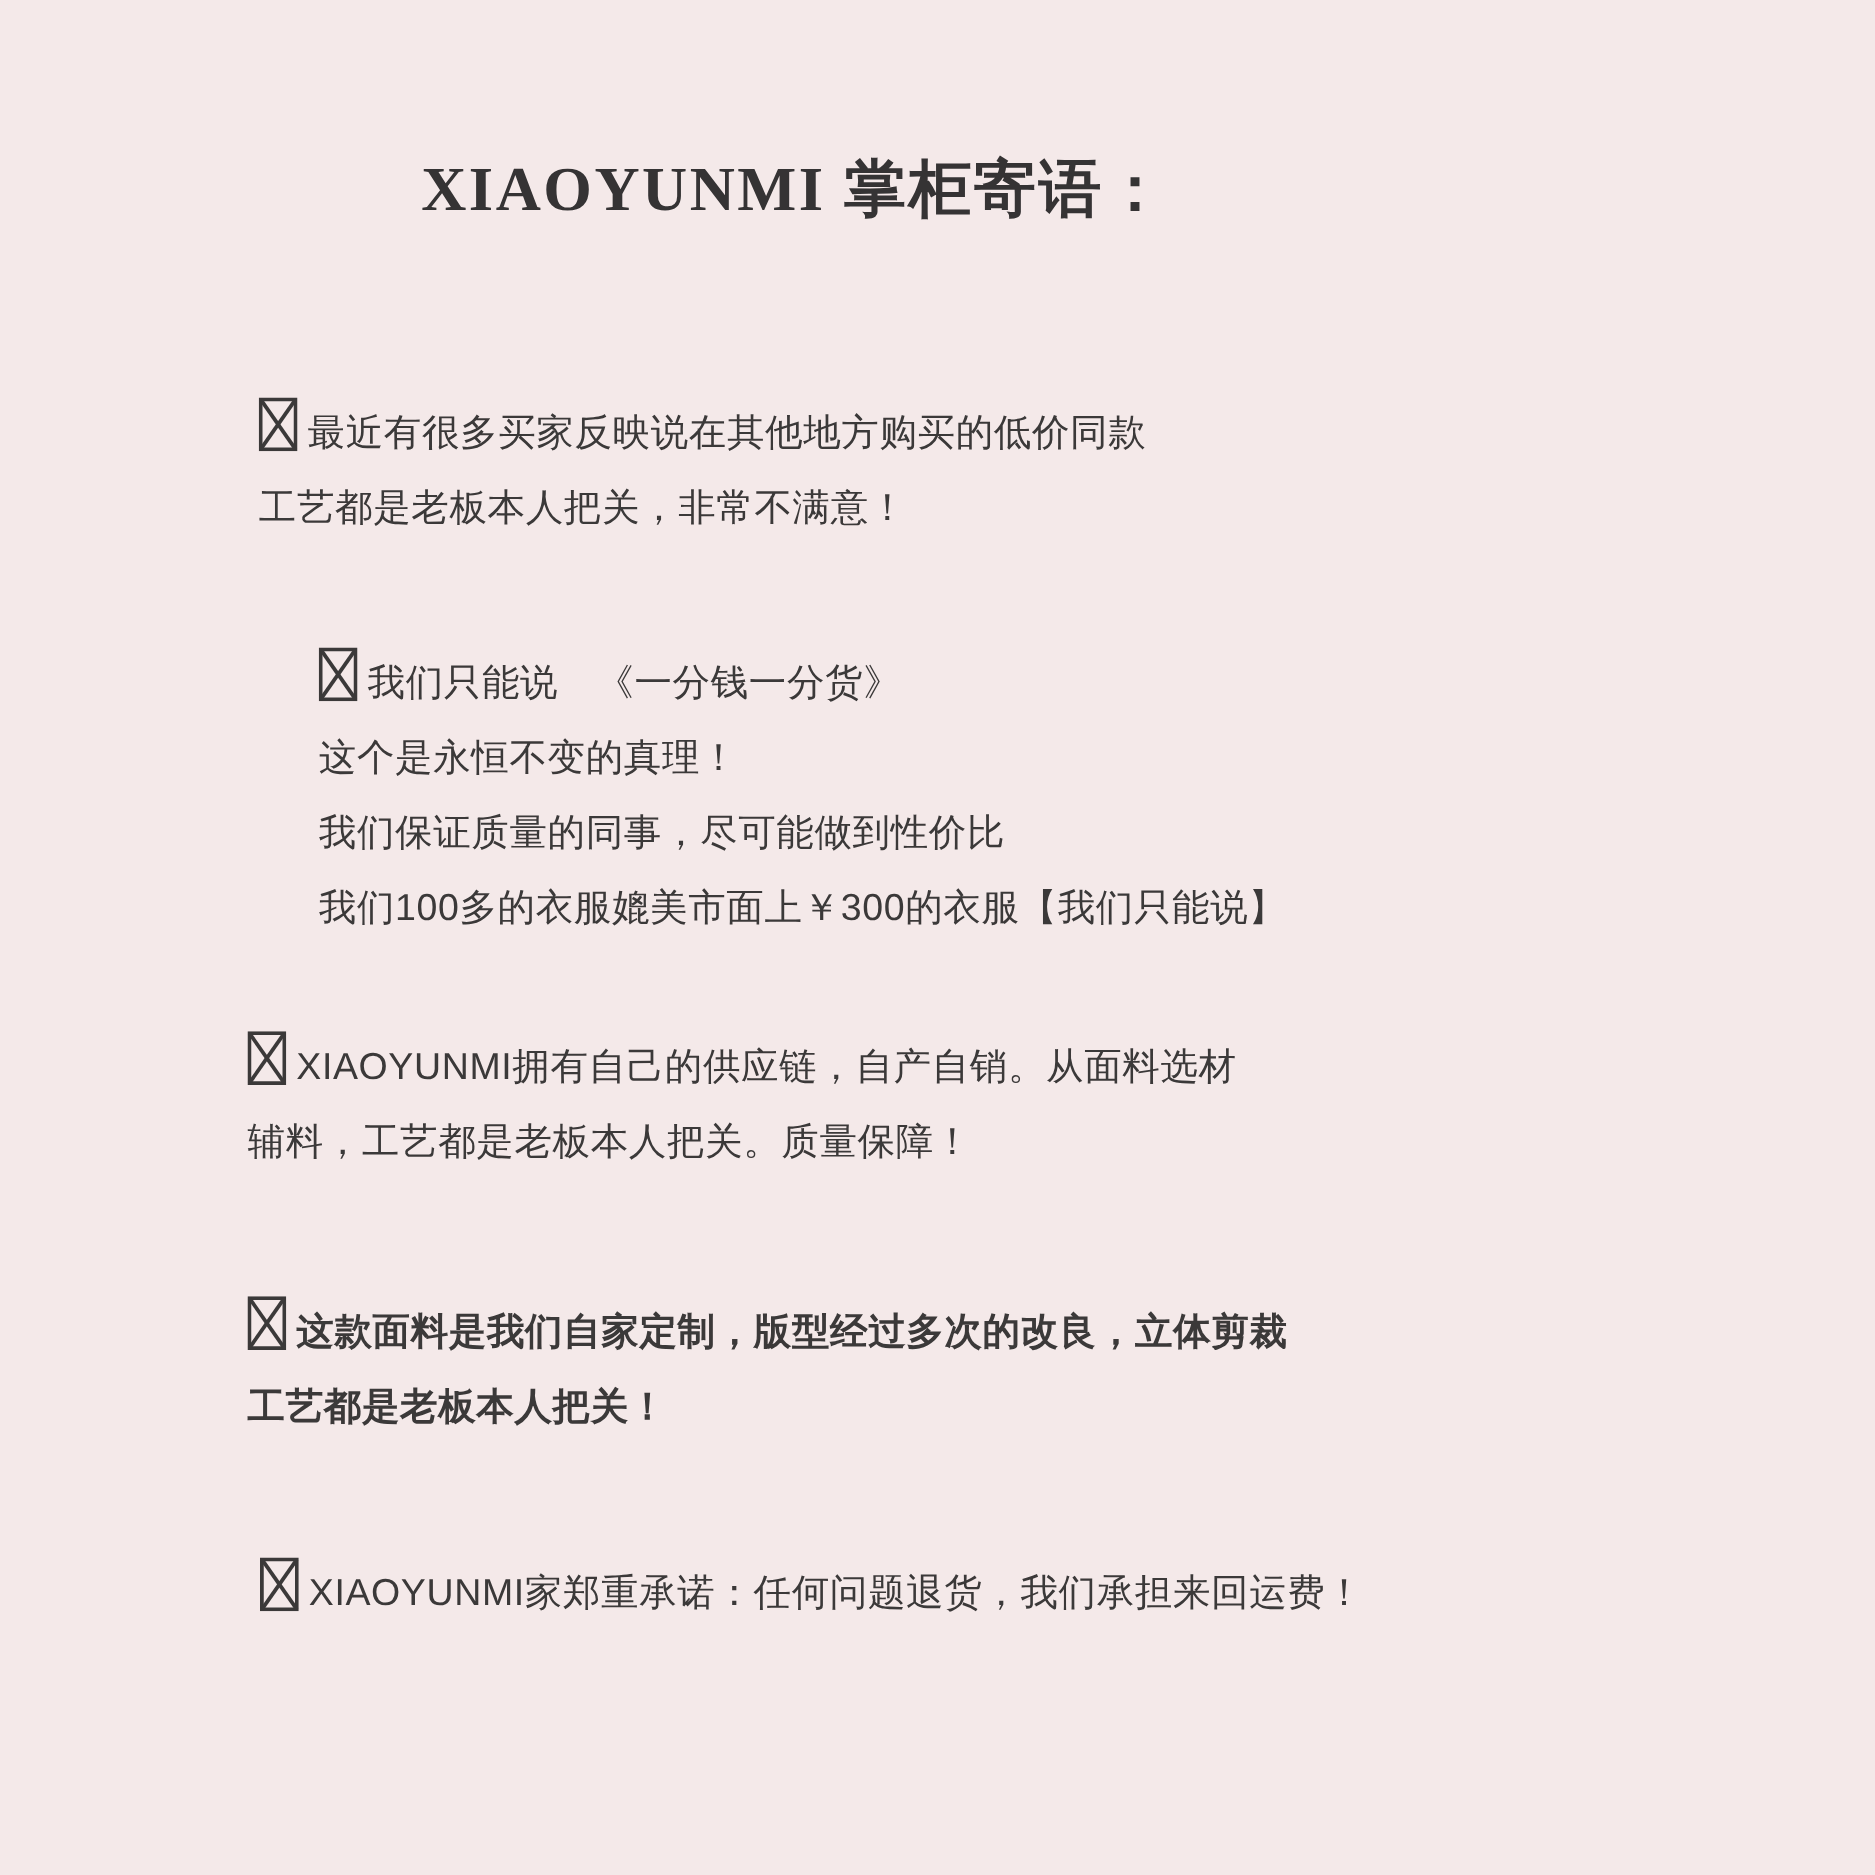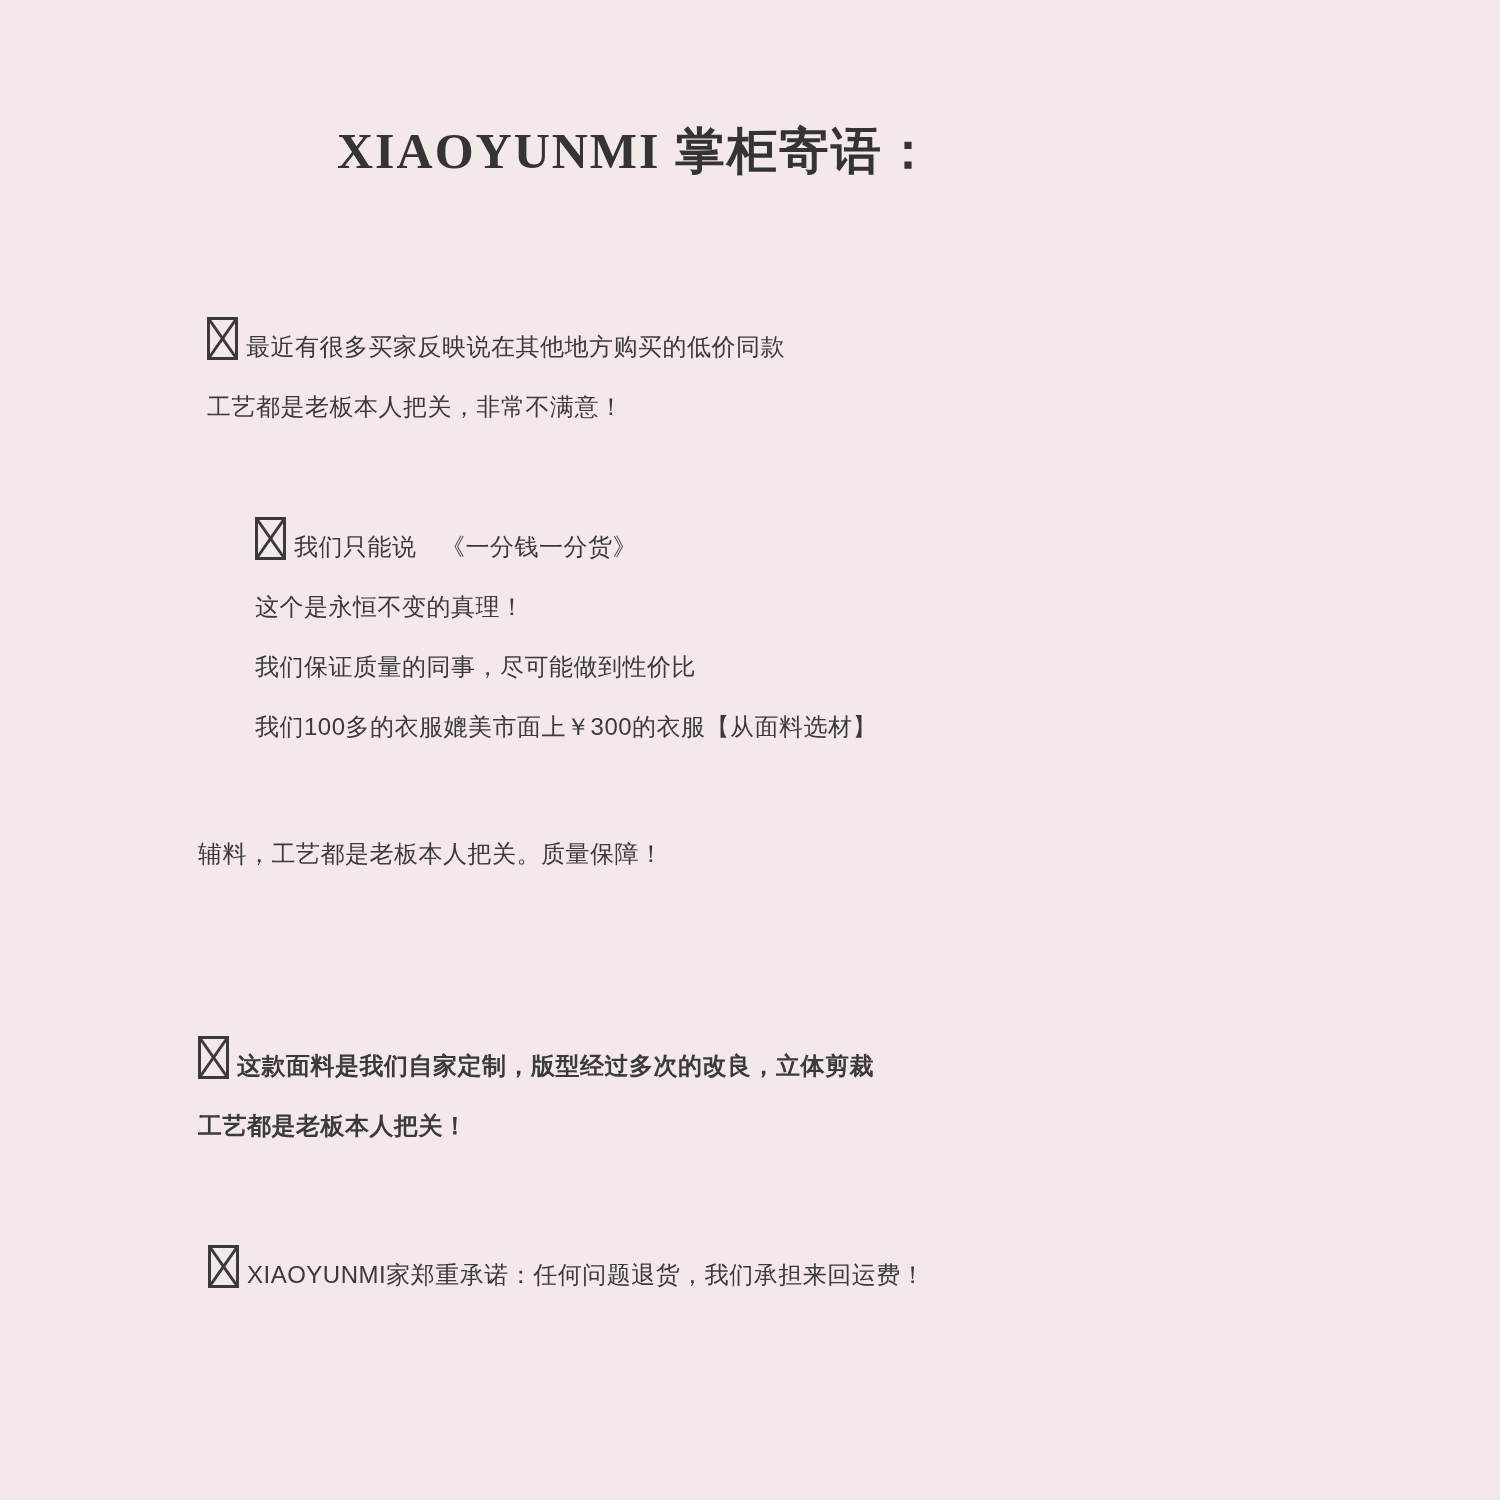--- a/index.html
+++ b/index.html
@@ -25,21 +25,21 @@
     text-align: center;
     font-family: "Liberation Serif", "DejaVu Serif", serif;
     font-weight: bold;
     font-size: 50px;
     line-height: 66px;
     letter-spacing: 2px;
     color: #353334;
   }
   .para {
     position: absolute;
-    font-size: 24px;
+    font-size: 30px;
     line-height: 60px;
     letter-spacing: 0.5px;
     white-space: nowrap;
   }
   .para .line { min-height: 60px; }
   .para1 { top: 317px;  left: 207px; }
   .para2 { top: 517px;  left: 215px; margin-left: 40px; }
   .para3 { top: 824px;  left: 198px; }
   .para4 { top: 1036px; left: 198px; font-weight: bold; }
   .para5 { top: 1245px; left: 208px; }
@@ -80,24 +80,31 @@
   <section class="para para2">
     <div class="line">
       <span class="tofu"><svg viewBox="0 0 31 43">
             <rect x="1.5" y="1.5" width="28" height="40"></rect>
             <line x1="1.5" y1="1.5" x2="29.5" y2="41.5"></line>
             <line x1="29.5" y1="1.5" x2="1.5" y2="41.5"></line>
           </svg></span><span>我们只能说　《一分钱一分货》</span>
     </div>
     <div class="line">这个是永恒不变的真理！</div>
     <div class="line">我们保证质量的同事，尽可能做到性价比</div>
-    <div class="line">我们100多的衣服媲美市面上￥300的衣服【从面料选材】</div>
+    <div class="line">我们100多的衣服媲美市面上￥300的衣服【我们只能说】</div>
   </section>
 
   <section class="para para3">
+    <div class="line">
+      <span class="tofu"><svg viewBox="0 0 31 43">
+            <rect x="1.5" y="1.5" width="28" height="40"></rect>
+            <line x1="1.5" y1="1.5" x2="29.5" y2="41.5"></line>
+            <line x1="29.5" y1="1.5" x2="1.5" y2="41.5"></line>
+          </svg></span><span>XIAOYUNMI拥有自己的供应链，自产自销。从面料选材</span>
+    </div>
     <div class="line">辅料，工艺都是老板本人把关。质量保障！</div>
   </section>
 
   <section class="para para4">
     <div class="line">
       <span class="tofu"><svg viewBox="0 0 31 43">
             <rect x="1.5" y="1.5" width="28" height="40"></rect>
             <line x1="1.5" y1="1.5" x2="29.5" y2="41.5"></line>
             <line x1="29.5" y1="1.5" x2="1.5" y2="41.5"></line>
           </svg></span><span>这款面料是我们自家定制，版型经过多次的改良，立体剪裁</span>

